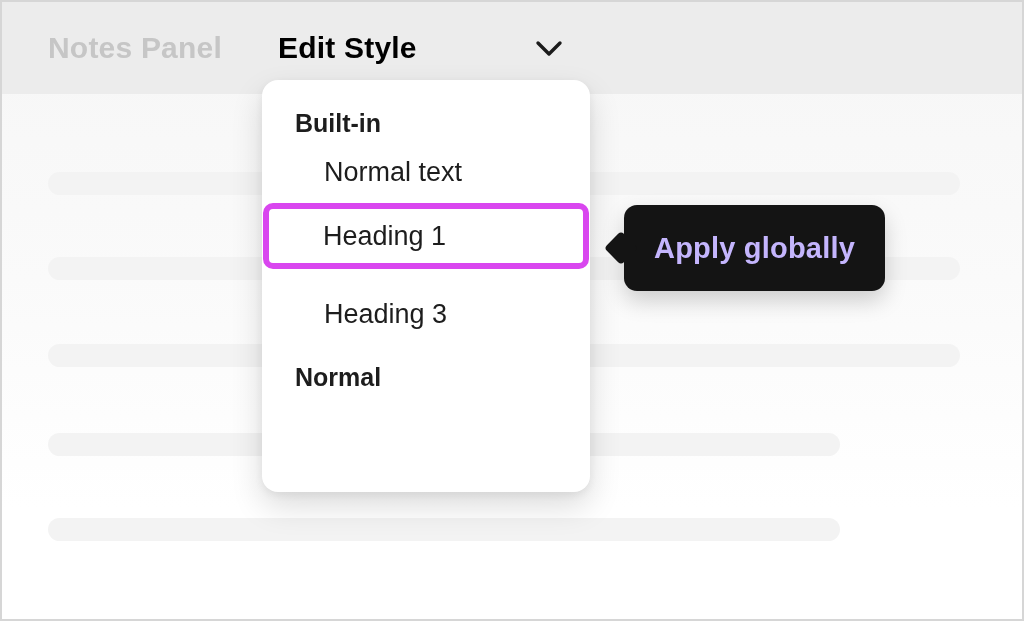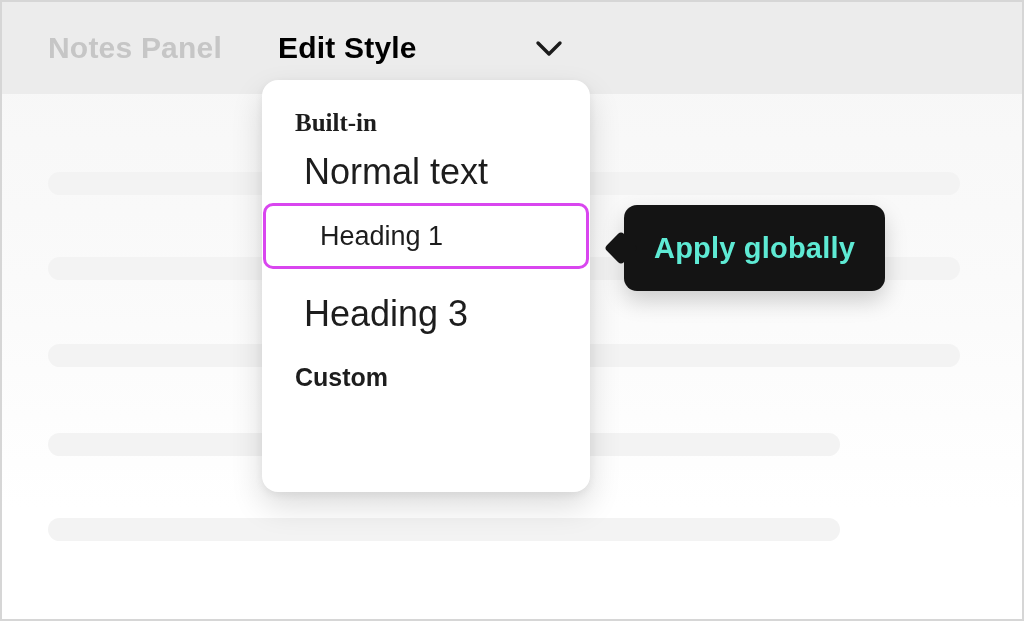--- a/index.html
+++ b/index.html
@@ -69,58 +69,58 @@
     background: #ffffff;
     border-radius: 16px;
     box-shadow: 0 14px 32px rgba(0,0,0,0.14), 0 3px 8px rgba(0,0,0,0.06);
   }
   .menu-section-header {
     position: absolute;
     left: 33px;
     font-size: 25px; font-weight: 700; color: #1d1d1d;
     line-height: 26px;
   }
-  .menu-section-header.built-in { top: 30px; font-family: Liberation Serif, serif; }
+  .menu-section-header.built-in { top: 30px; }
   .menu-section-header.custom   { top: 284px; }
 
   .menu-item {
     position: absolute;
-    left: 42px;
-    font-size: 36px; font-weight: 400; color: #1d1d1d;
+    left: 62px;
+    font-size: 27px; font-weight: 400; color: #1d1d1d;
     line-height: 28px;
     cursor: pointer;
     white-space: nowrap;
   }
   .menu-item.normal-text { top: 78px; }
   .menu-item.heading-2   { top: 220px; }
   .menu-item.add-style   { top: 345px; }
 
   .menu-item-selected {
     position: absolute;
     left: 1px; right: 1px;
     top: 123px; height: 66px;
-    border: 3px solid #d946ef;
+    border: 6px solid #d946ef;
     border-radius: 10px;
     background: #ffffff;
     display: flex; align-items: center;
     padding-left: 54px;
     font-size: 27px; font-weight: 400; color: #1d1d1d;
     cursor: pointer;
   }
 
   
   .tooltip {
     position: absolute;
     left: 622px; top: 203px;
     width: 261px; height: 86px;
     background: #141414;
     border-radius: 13px;
     display: flex; align-items: center; justify-content: center;
     box-shadow: 0 10px 22px rgba(0,0,0,0.18);
-    color: #5eead4;
+    color: #c4b5fd;
     font-size: 29px; font-weight: 600;
     letter-spacing: 0.2px;
   }
   .tooltip-arrow {
     position: absolute;
     left: -15px; top: 50%;
     width: 24px; height: 24px;
     background: #141414;
     transform: translateY(-50%) rotate(45deg);
     border-radius: 4px;
@@ -151,21 +151,21 @@
   <div class="menu-panel">
 
     <div class="menu-section-header built-in">Built-in</div>
 
     <div class="menu-item normal-text">Normal text</div>
 
     <div class="menu-item-selected">Heading 1</div>
 
     <div class="menu-item heading-2">Heading 3</div>
 
-    <div class="menu-section-header custom">Custom</div>
+    <div class="menu-section-header custom">Normal</div>
 
   </div>
 
   <div class="tooltip">
     <div class="tooltip-arrow"></div>
     <span>Apply globally</span>
   </div>
 
 </div>
 

